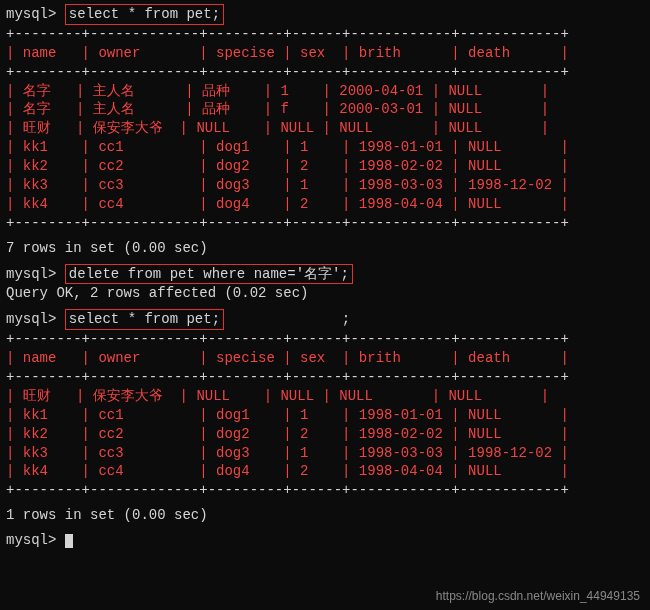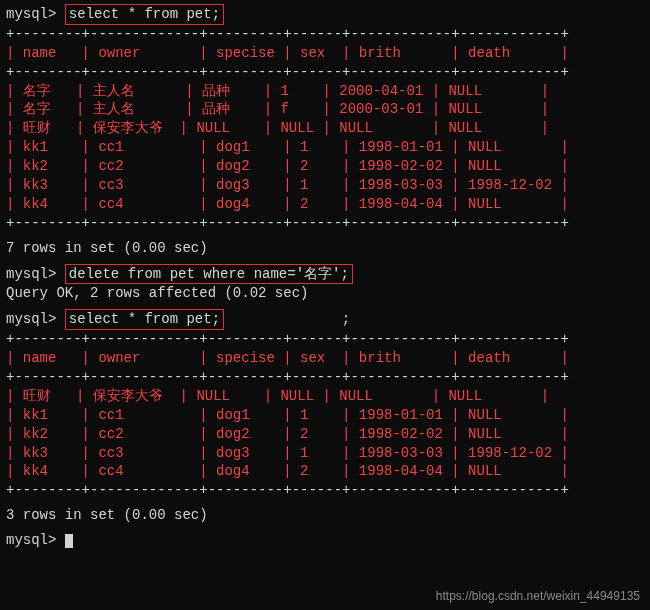--- a/index.html
+++ b/index.html
@@ -73,18 +73,18 @@
 <div class="tbl">| name   | owner       | specise | sex  | brith      | death      |</div>
 <div class="tbl border-row">+--------+-------------+---------+------+------------+------------+</div>
 <div class="tbl">| 旺财   | 保安李大爷  | NULL    | NULL | NULL       | NULL       |</div>
 <div class="tbl">| kk1    | cc1         | dog1    | 1    | 1998-01-01 | NULL       |</div>
 <div class="tbl">| kk2    | cc2         | dog2    | 2    | 1998-02-02 | NULL       |</div>
 <div class="tbl">| kk3    | cc3         | dog3    | 1    | 1998-03-03 | 1998-12-02 |</div>
 <div class="tbl">| kk4    | cc4         | dog4    | 2    | 1998-04-04 | NULL       |</div>
 <div class="tbl border-row">+--------+-------------+---------+------+------------+------------+</div>
 
 <div class="spacer"></div>
-<div class="prompt-line">3 rows in set (0.00 sec)</div>
+<div class="prompt-line">1 rows in set (0.00 sec)</div>
 <div class="spacer"></div>
 
 <div class="prompt-line"><span class="prompt">mysql&gt;</span> <span class="cursor"></span></div>
 
 <div class="watermark">https://blog.csdn.net/weixin_44949135</div>
 
 </body></html>

